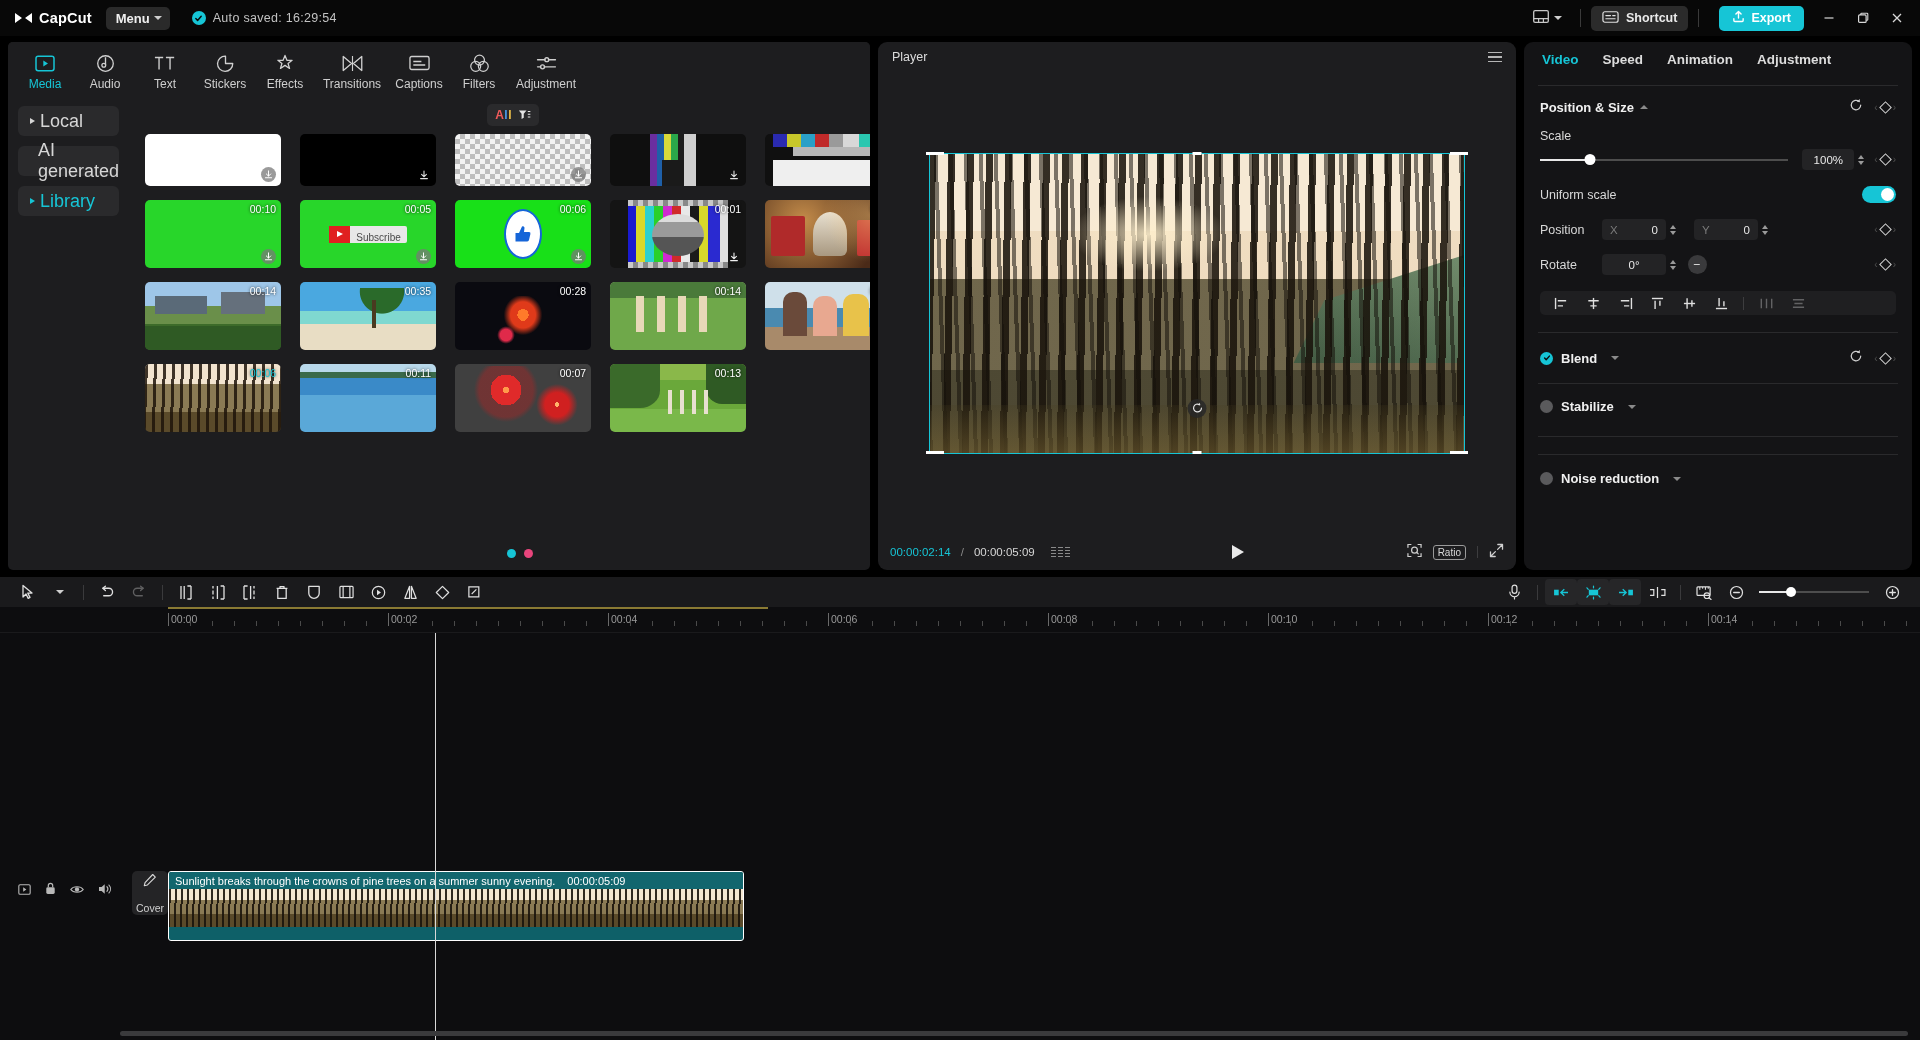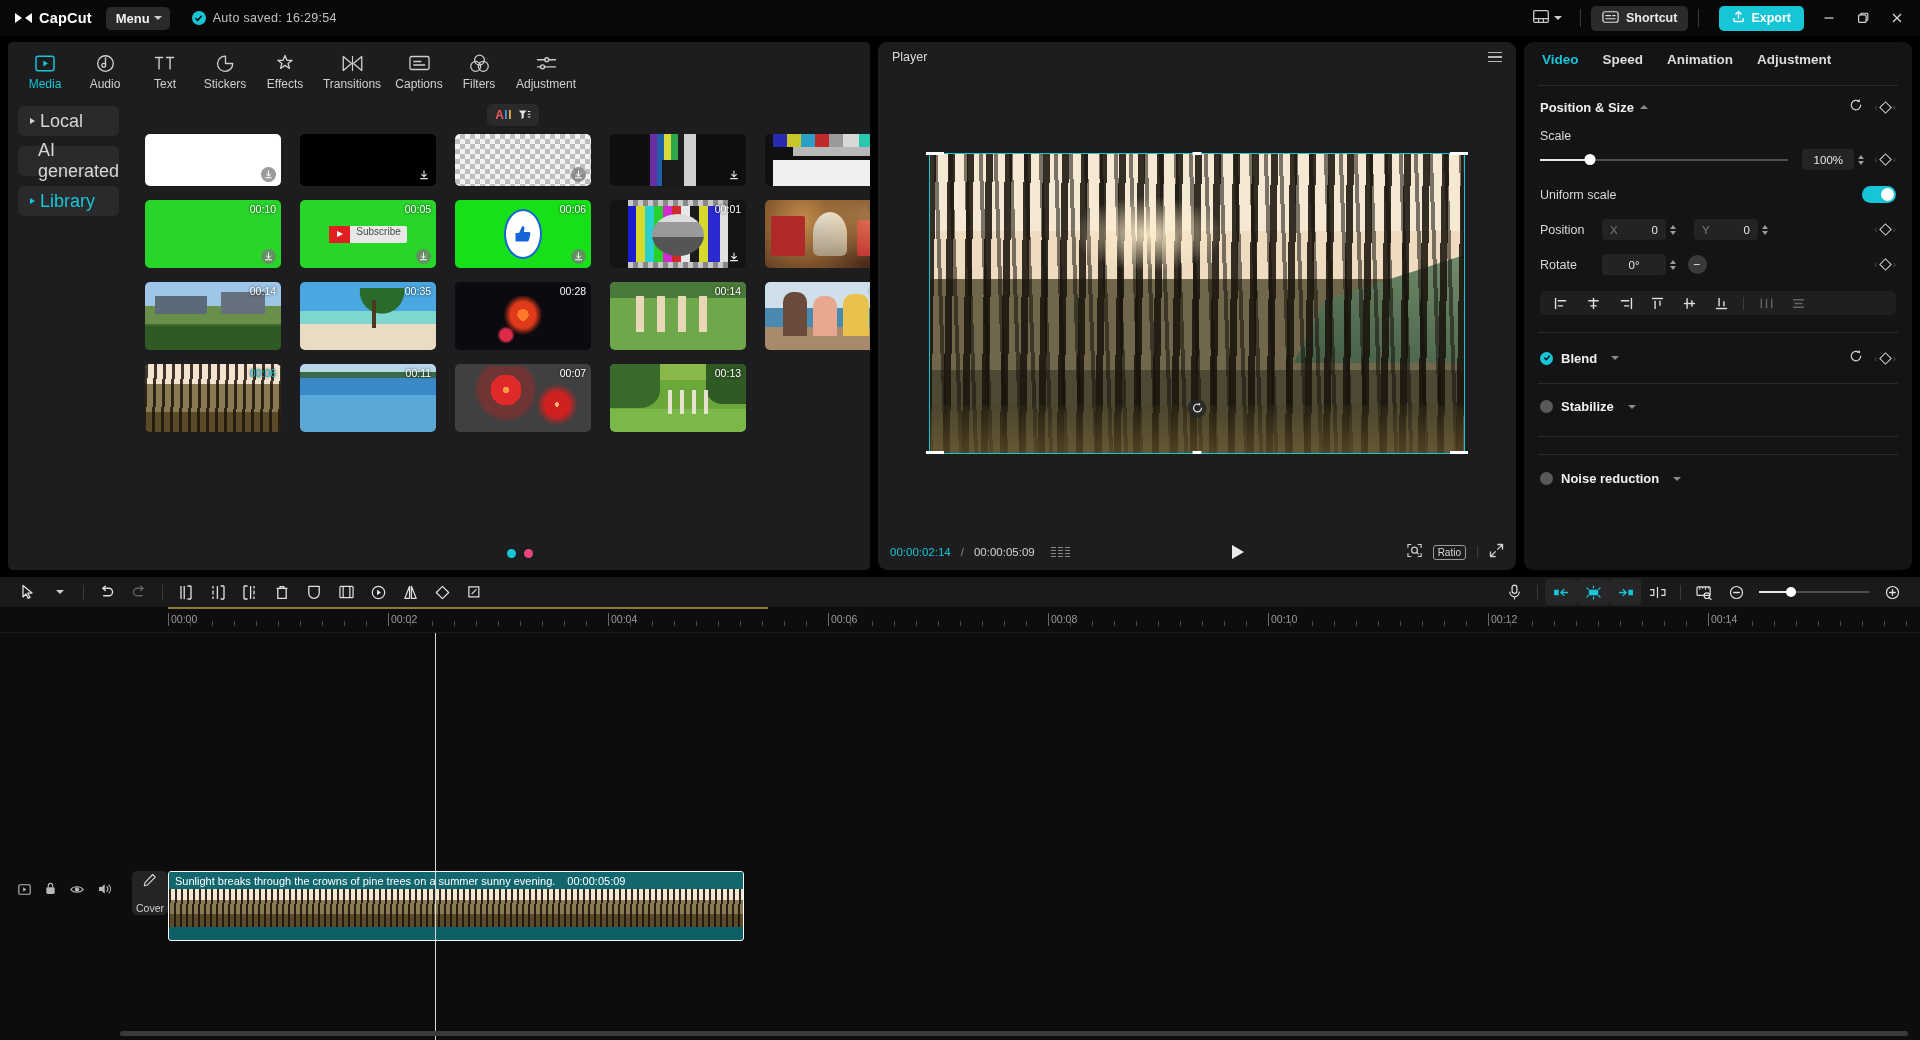--- a/index.html
+++ b/index.html
@@ -500,21 +500,21 @@
               <span class="dur">00:10</span>
               <div class="dl">
                     <svg width="9" height="9" viewBox="0 0 10 10">
                       <path d="M5 1 V6.6 M2.6 4.4 L5 6.8 L7.4 4.4 M1.6 8.6 H8.4" stroke="#fff" stroke-width="1.1" fill="none" stroke-linecap="round"></path>
                     </svg>
                   </div>
                 </div>
               </div>
             <div class="cell">
                 <div class="thumb tall" style="background:#28d62a;display:flex;align-items:center;justify-content:center">
-              <div style="display:flex;align-items:flex-start;background:#e8e8e8;border-radius:2px;height:17px">
+              <div style="display:flex;align-items:flex-end;background:#e8e8e8;border-radius:2px;height:17px">
                     <div style="width:21px;height:17px;background:#e02020;display:flex;align-items:center;justify-content:center">
                       <div style="width:0;height:0;border-top:3.5px solid transparent;border-bottom:3.5px solid transparent;border-left:6px solid #fff"></div>
                     </div>
                     <span style="font-size:10px;color:#4a4a4a;padding:0 6px">Subscribe</span>
                   </div>
               <span class="dur">00:05</span>
               <div class="dl">
                     <svg width="9" height="9" viewBox="0 0 10 10">
                       <path d="M5 1 V6.6 M2.6 4.4 L5 6.8 L7.4 4.4 M1.6 8.6 H8.4" stroke="#fff" stroke-width="1.1" fill="none" stroke-linecap="round"></path>
                     </svg>

